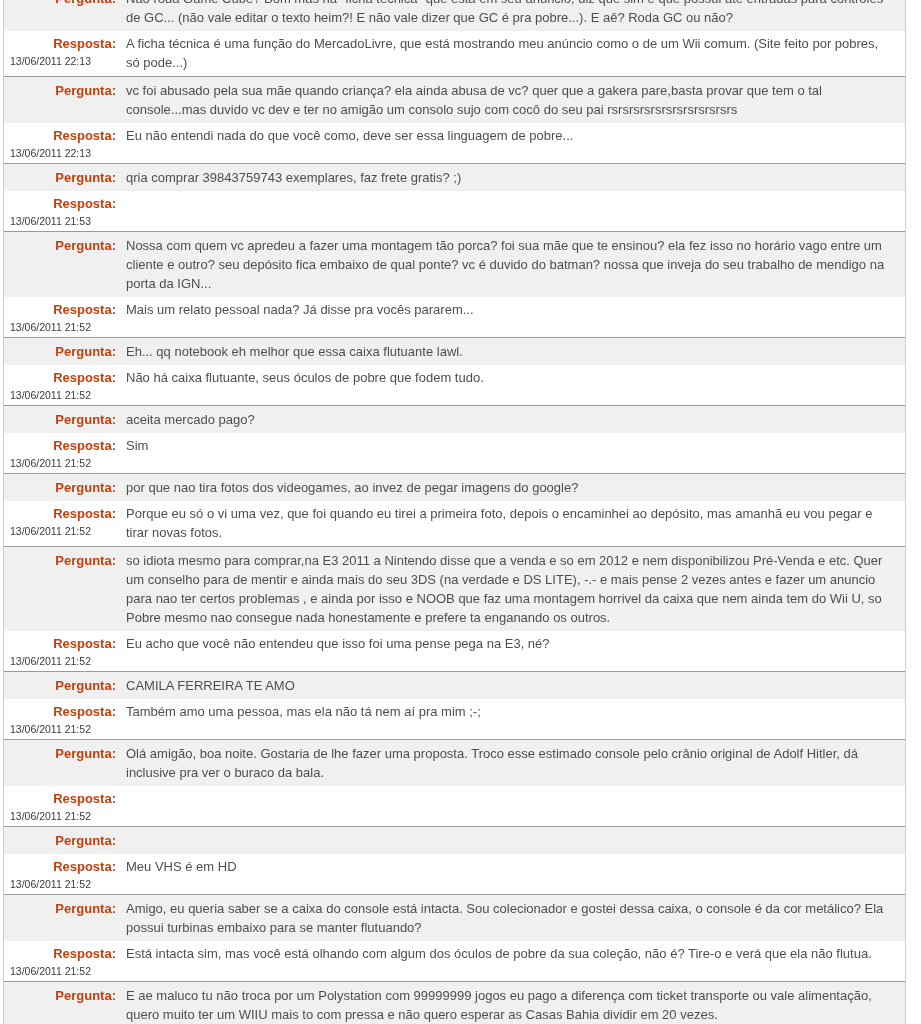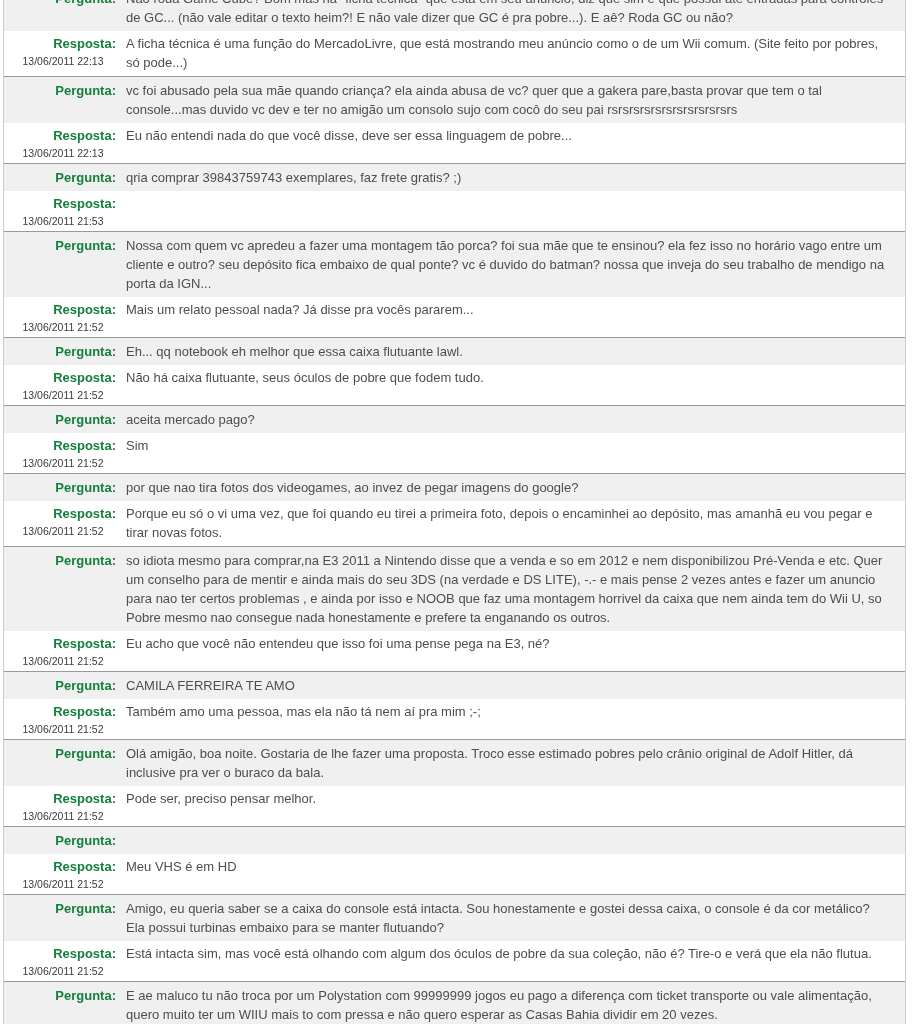--- a/index.html
+++ b/index.html
@@ -39,25 +39,25 @@
   }
   .label-col {
     flex: 0 0 112px;
     width: 112px;
   }
   .lbl {
     text-align: right;
     font-weight: bold;
     font-size: 13px;
     line-height: 19px;
-    color: #15803d;
+    color: #c2410c;
     white-space: nowrap;
   }
   .a-date {
-    text-align: center;
+    text-align: left;
     padding-left: 6px;
     font-size: 10.5px;
     line-height: 12px;
     margin-top: 2px;
     color: #3a3a3a;
     white-space: nowrap;
   }
   .text-col {
     flex: 1 1 auto;
     padding-left: 10px;
@@ -93,21 +93,21 @@
       <div class="label-col">
         <div class="lbl">Pergunta:</div>
       </div>
       <div class="text-col q-text">vc foi abusado pela sua mãe quando criança? ela ainda abusa de vc? quer que a gakera pare,basta provar que tem o tal console...mas duvido vc dev e ter no amigão um consolo sujo com cocô do seu pai rsrsrsrsrsrsrsrsrsrsrsrs</div>
     </div>
     <div class="row a-row">
       <div class="label-col">
         <div class="lbl">Resposta:</div>
         <div class="a-date">13/06/2011 22:13</div>
       </div>
-      <div class="text-col a-text">Eu não entendi nada do que você disse, deve ser essa linguagem de pobre...</div>
+      <div class="text-col a-text">Eu não entendi nada do que você como, deve ser essa linguagem de pobre...</div>
     </div>
   </div>
 
   <div class="qa-pair">
     <div class="row q-row">
       <div class="label-col">
         <div class="lbl">Pergunta:</div>
       </div>
       <div class="text-col q-text">qria comprar 39843759743 exemplares, faz frete gratis? ;)</div>
     </div>
@@ -213,28 +213,27 @@
       </div>
       <div class="text-col a-text">Também amo uma pessoa, mas ela não tá nem aí pra mim ;-;</div>
     </div>
   </div>
 
   <div class="qa-pair">
     <div class="row q-row">
       <div class="label-col">
         <div class="lbl">Pergunta:</div>
       </div>
-      <div class="text-col q-text">Olá amigão, boa noite. Gostaria de lhe fazer uma proposta. Troco esse estimado pobres pelo crânio original de Adolf Hitler, dá inclusive pra ver o buraco da bala.</div>
-    </div>
-    <div class="row a-row">
-      <div class="label-col">
-        <div class="lbl">Resposta:</div>
-        <div class="a-date">13/06/2011 21:52</div>
-      </div>
-      <div class="text-col a-text">Pode ser, preciso pensar melhor.</div>
+      <div class="text-col q-text">Olá amigão, boa noite. Gostaria de lhe fazer uma proposta. Troco esse estimado console pelo crânio original de Adolf Hitler, dá inclusive pra ver o buraco da bala.</div>
+    </div>
+    <div class="row a-row">
+      <div class="label-col">
+        <div class="lbl">Resposta:</div>
+        <div class="a-date">13/06/2011 21:52</div>
+      </div>
     </div>
   </div>
 
   <div class="qa-pair">
     <div class="row q-row">
       <div class="label-col">
         <div class="lbl">Pergunta:</div>
       </div>
     </div>
     <div class="row a-row">
@@ -244,21 +243,21 @@
       </div>
       <div class="text-col a-text">Meu VHS é em HD</div>
     </div>
   </div>
 
   <div class="qa-pair">
     <div class="row q-row">
       <div class="label-col">
         <div class="lbl">Pergunta:</div>
       </div>
-      <div class="text-col q-text">Amigo, eu queria saber se a caixa do console está intacta. Sou honestamente e gostei dessa caixa, o console é da cor metálico? Ela possui turbinas embaixo para se manter flutuando?</div>
+      <div class="text-col q-text">Amigo, eu queria saber se a caixa do console está intacta. Sou colecionador e gostei dessa caixa, o console é da cor metálico? Ela possui turbinas embaixo para se manter flutuando?</div>
     </div>
     <div class="row a-row">
       <div class="label-col">
         <div class="lbl">Resposta:</div>
         <div class="a-date">13/06/2011 21:52</div>
       </div>
       <div class="text-col a-text">Está intacta sim, mas você está olhando com algum dos óculos de pobre da sua coleção, não é? Tire-o e verá que ela não flutua.</div>
     </div>
   </div>
 

